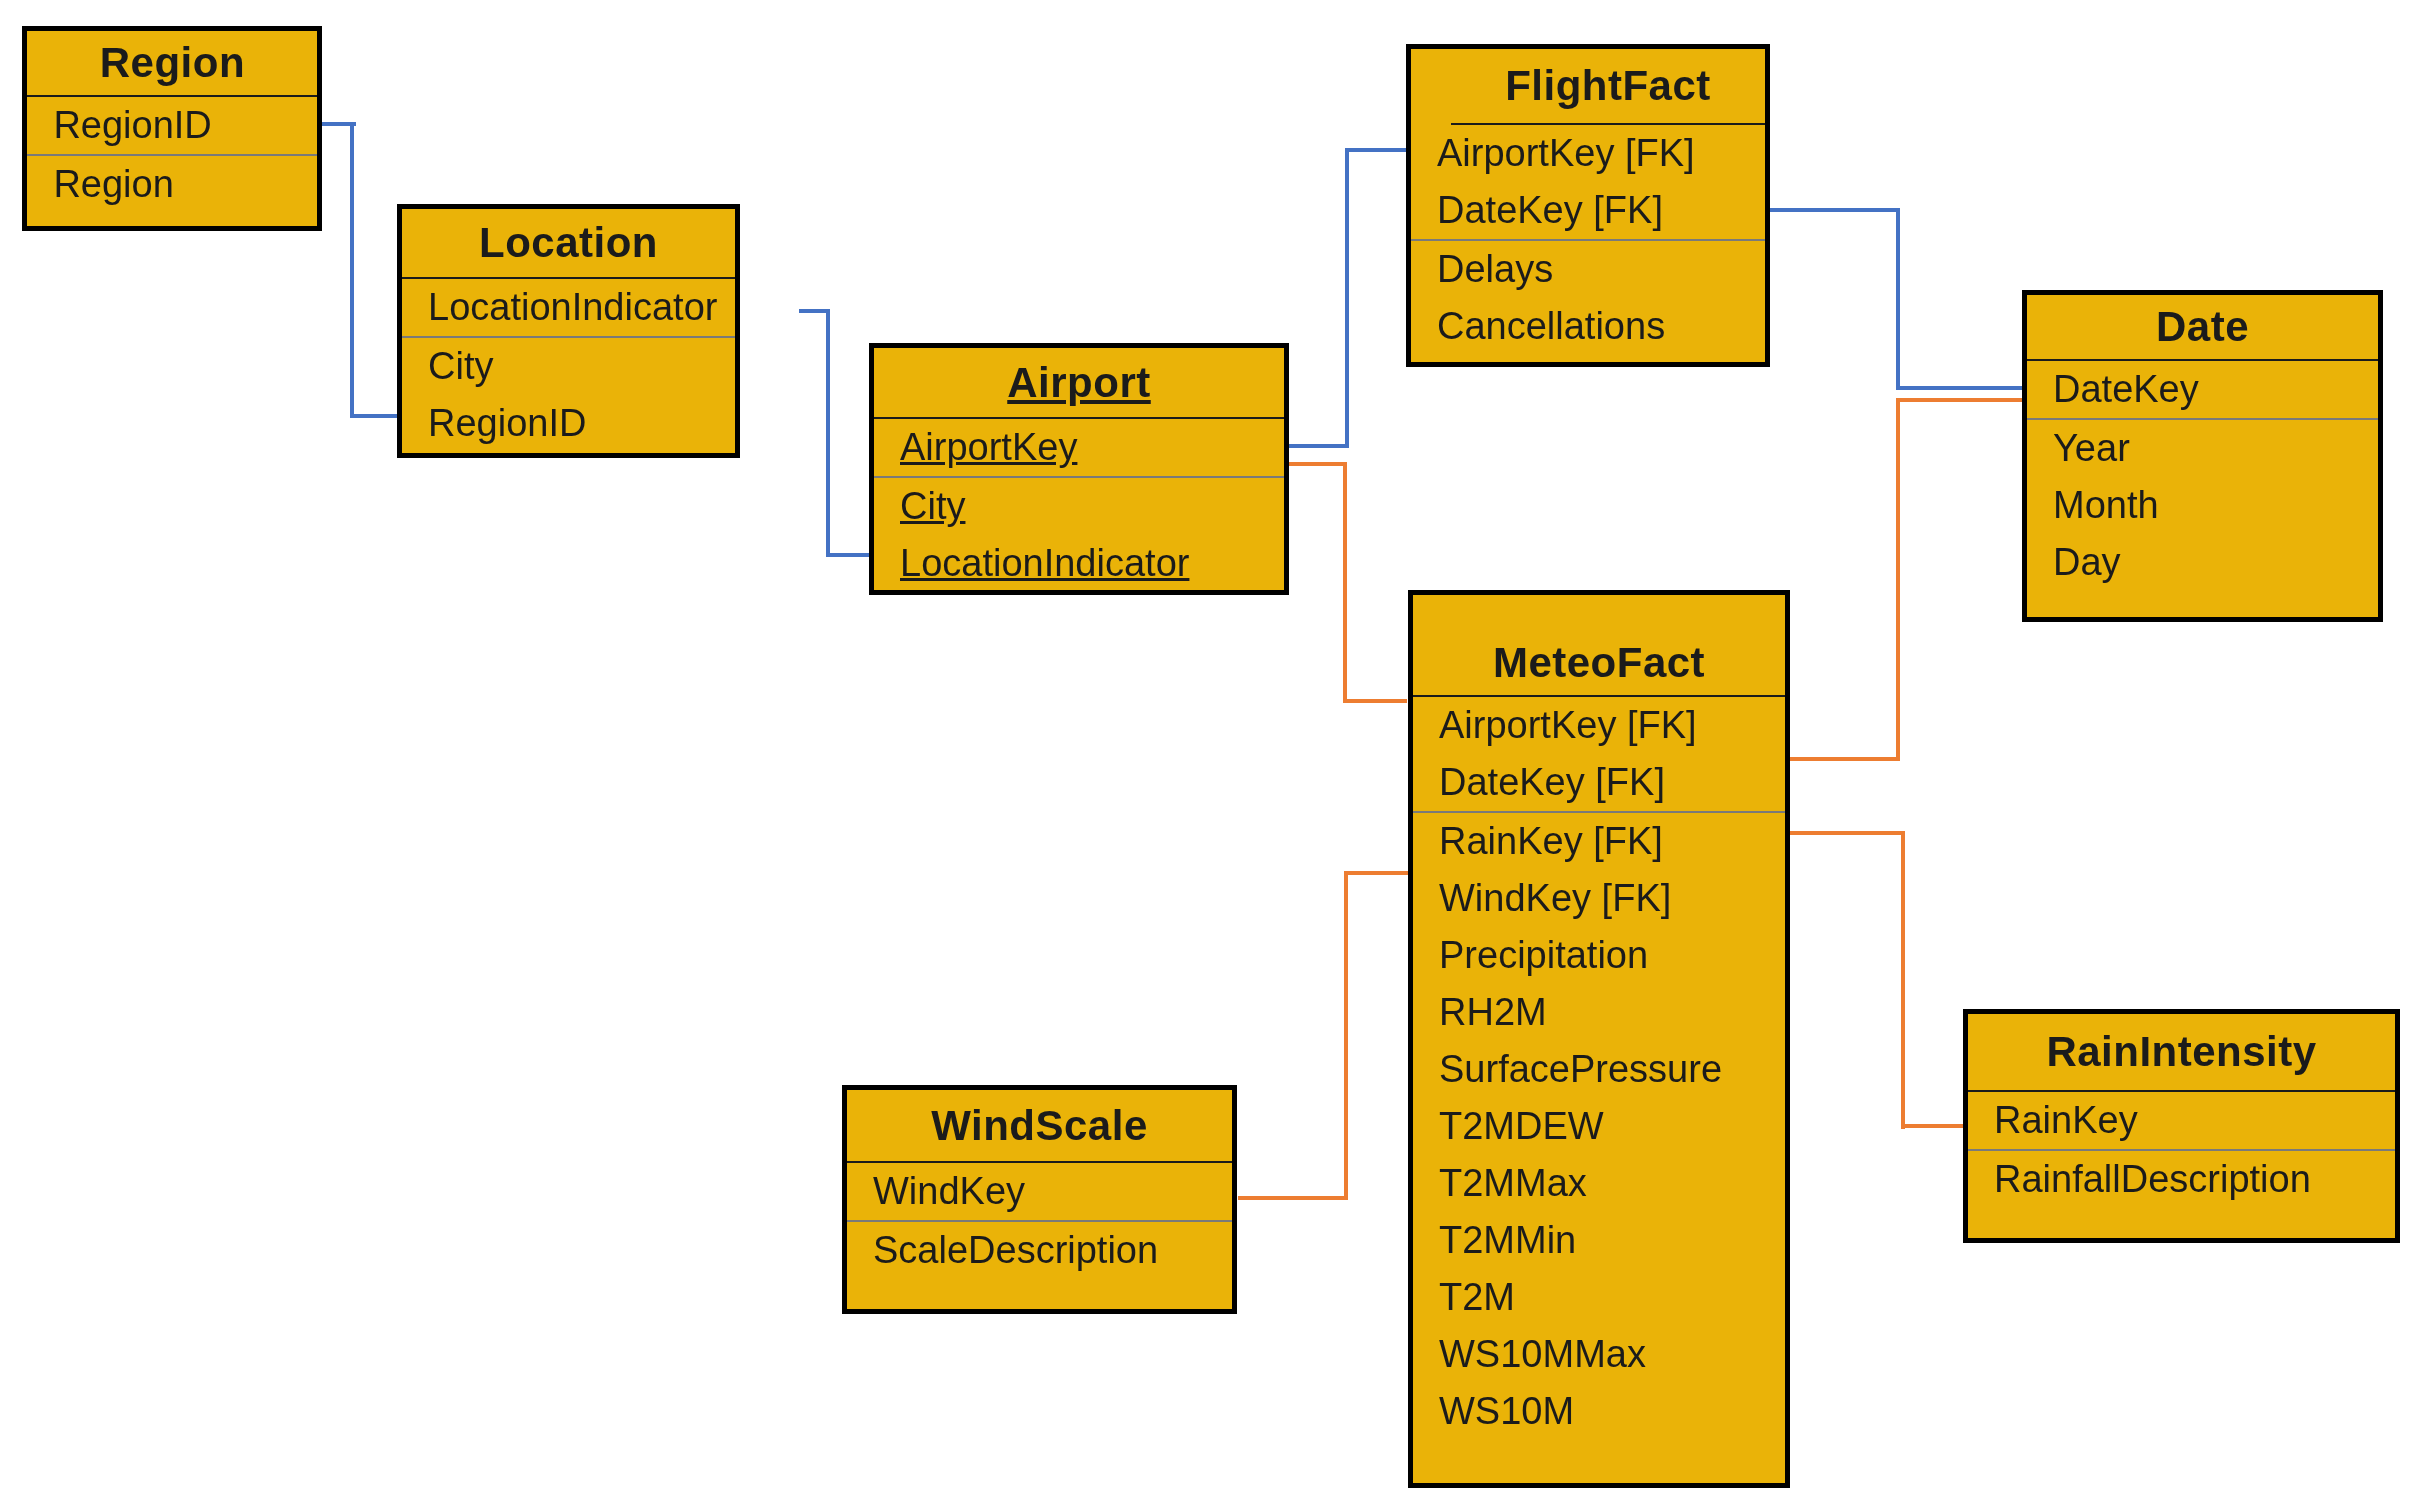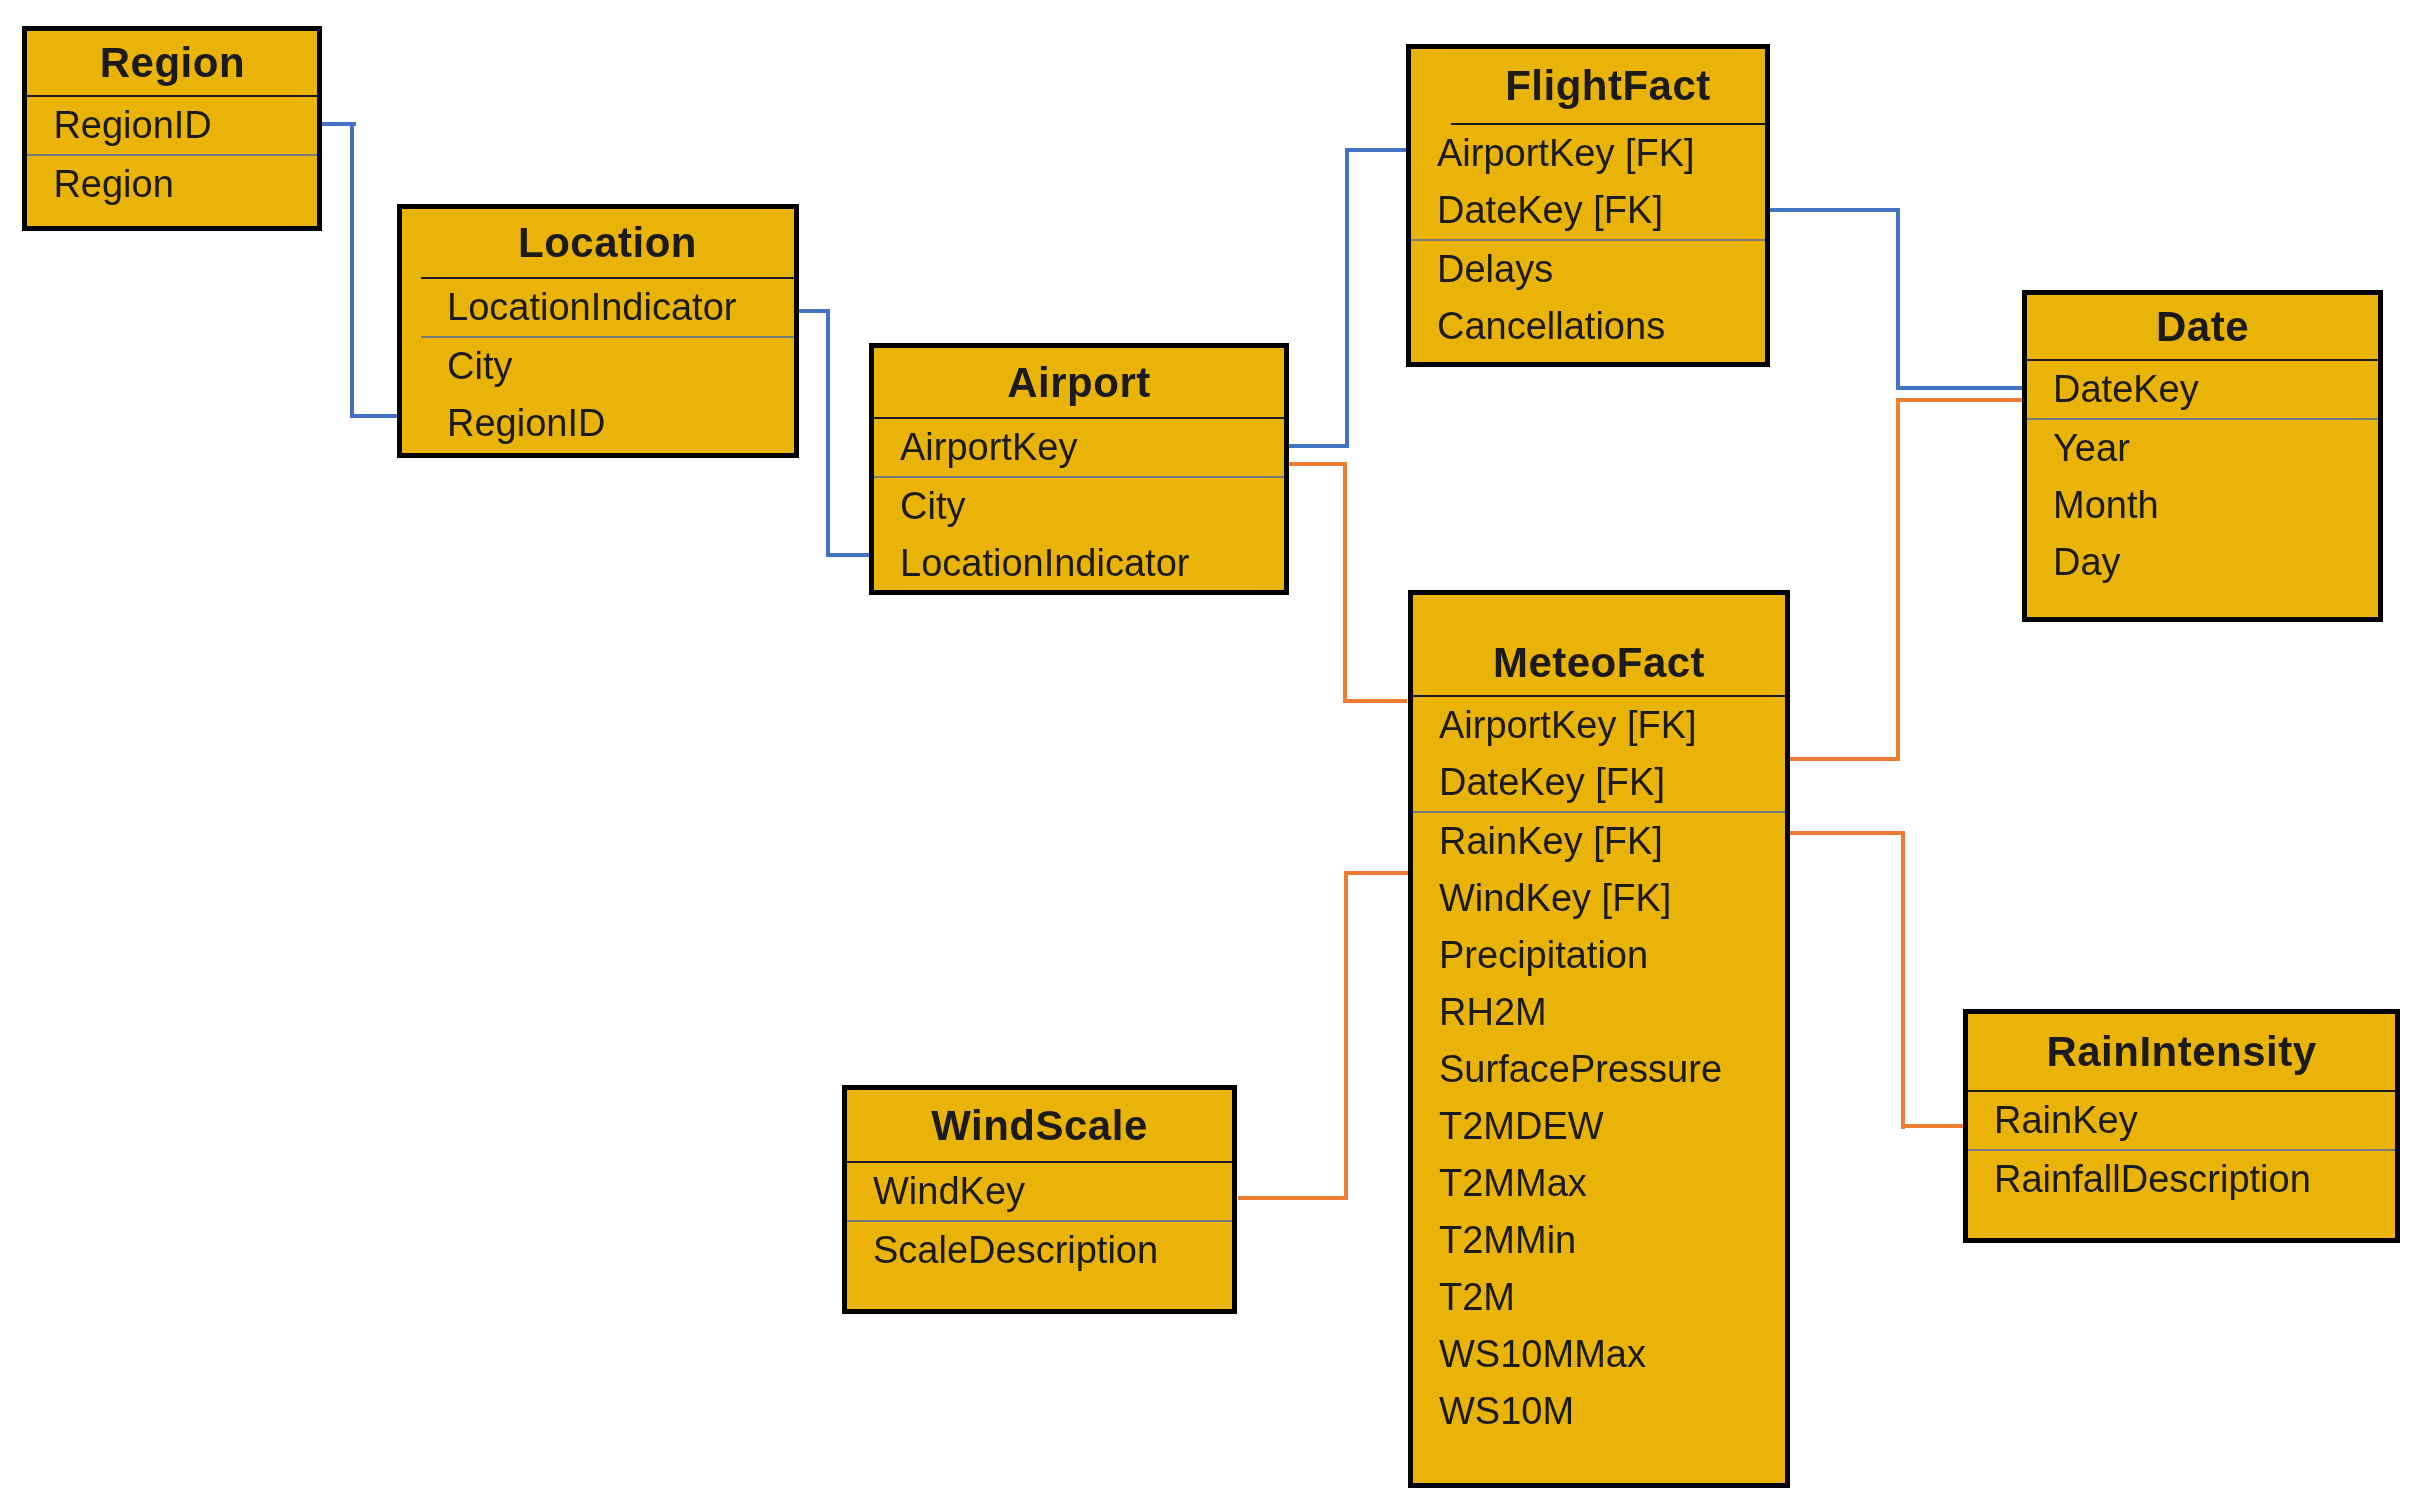--- a/index.html
+++ b/index.html
@@ -80,29 +80,29 @@
   <div class="seg c-orange" style="left:1344px;top:871px;width:3.7px;height:328px;"></div>
   <div class="seg c-orange" style="left:1344px;top:871px;width:64px;height:3.7px;"></div>
 
   <div class="entity" style="left:22.4px;top:26px;width:300px;height:205px;">
     <div class="etitle" style="height:64px;">Region</div>
     <div class="erow">RegionID</div>
     <div class="esep"></div>
     <div class="erow">Region</div>
   </div>
 
-  <div class="entity" style="left:397px;top:204px;width:402px;height:254px;padding-left:19px;">
+  <div class="entity" style="left:397px;top:204px;width:343px;height:254px;">
     <div class="etitle" style="height:68px;">Location</div>
     <div class="erow">LocationIndicator</div>
     <div class="esep"></div>
     <div class="erow">City</div>
     <div class="erow">RegionID</div>
   </div>
 
-  <div class="entity" style="left:869px;top:343px;width:420px;height:252px;">
+  <div class="entity" style="left:869px;top:343px;width:420px;height:252px;text-decoration:underline;">
     <div class="etitle" style="height:69px;">Airport</div>
     <div class="erow">AirportKey</div>
     <div class="esep"></div>
     <div class="erow">City</div>
     <div class="erow">LocationIndicator</div>
   </div>
 
   <div class="entity" style="left:1406px;top:44px;width:364px;height:323px;">
     <div class="etitle" style="height:74px;margin-left:40px;">FlightFact</div>
     <div class="erow">AirportKey [FK]</div>

